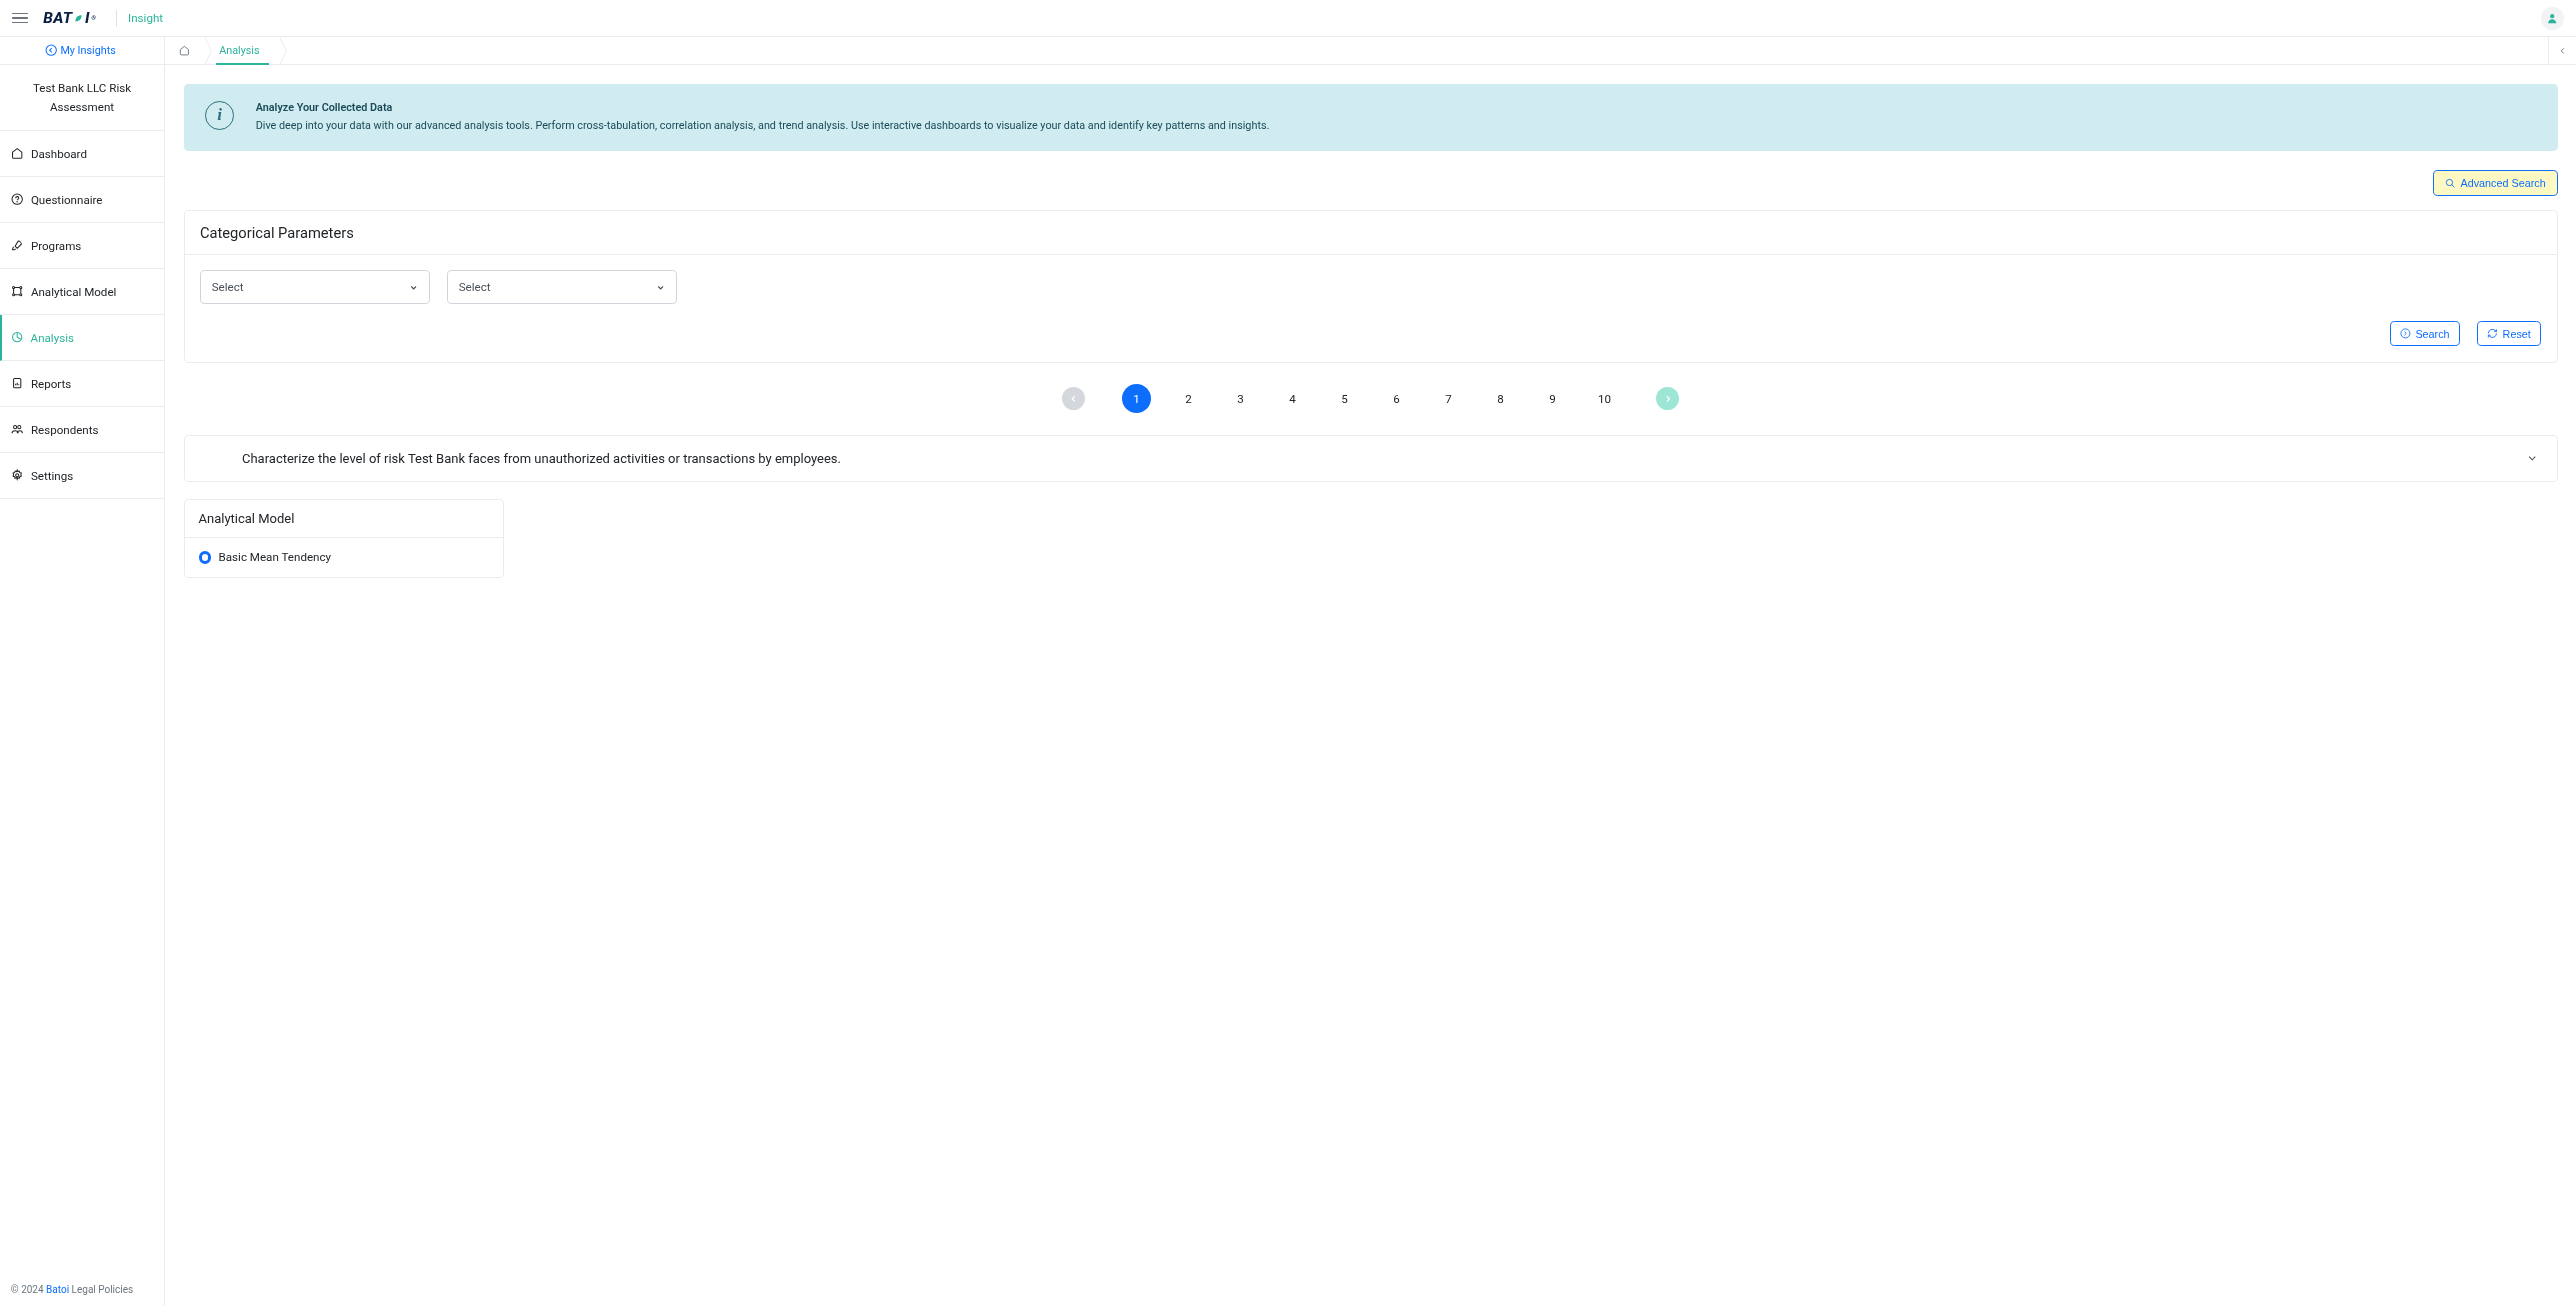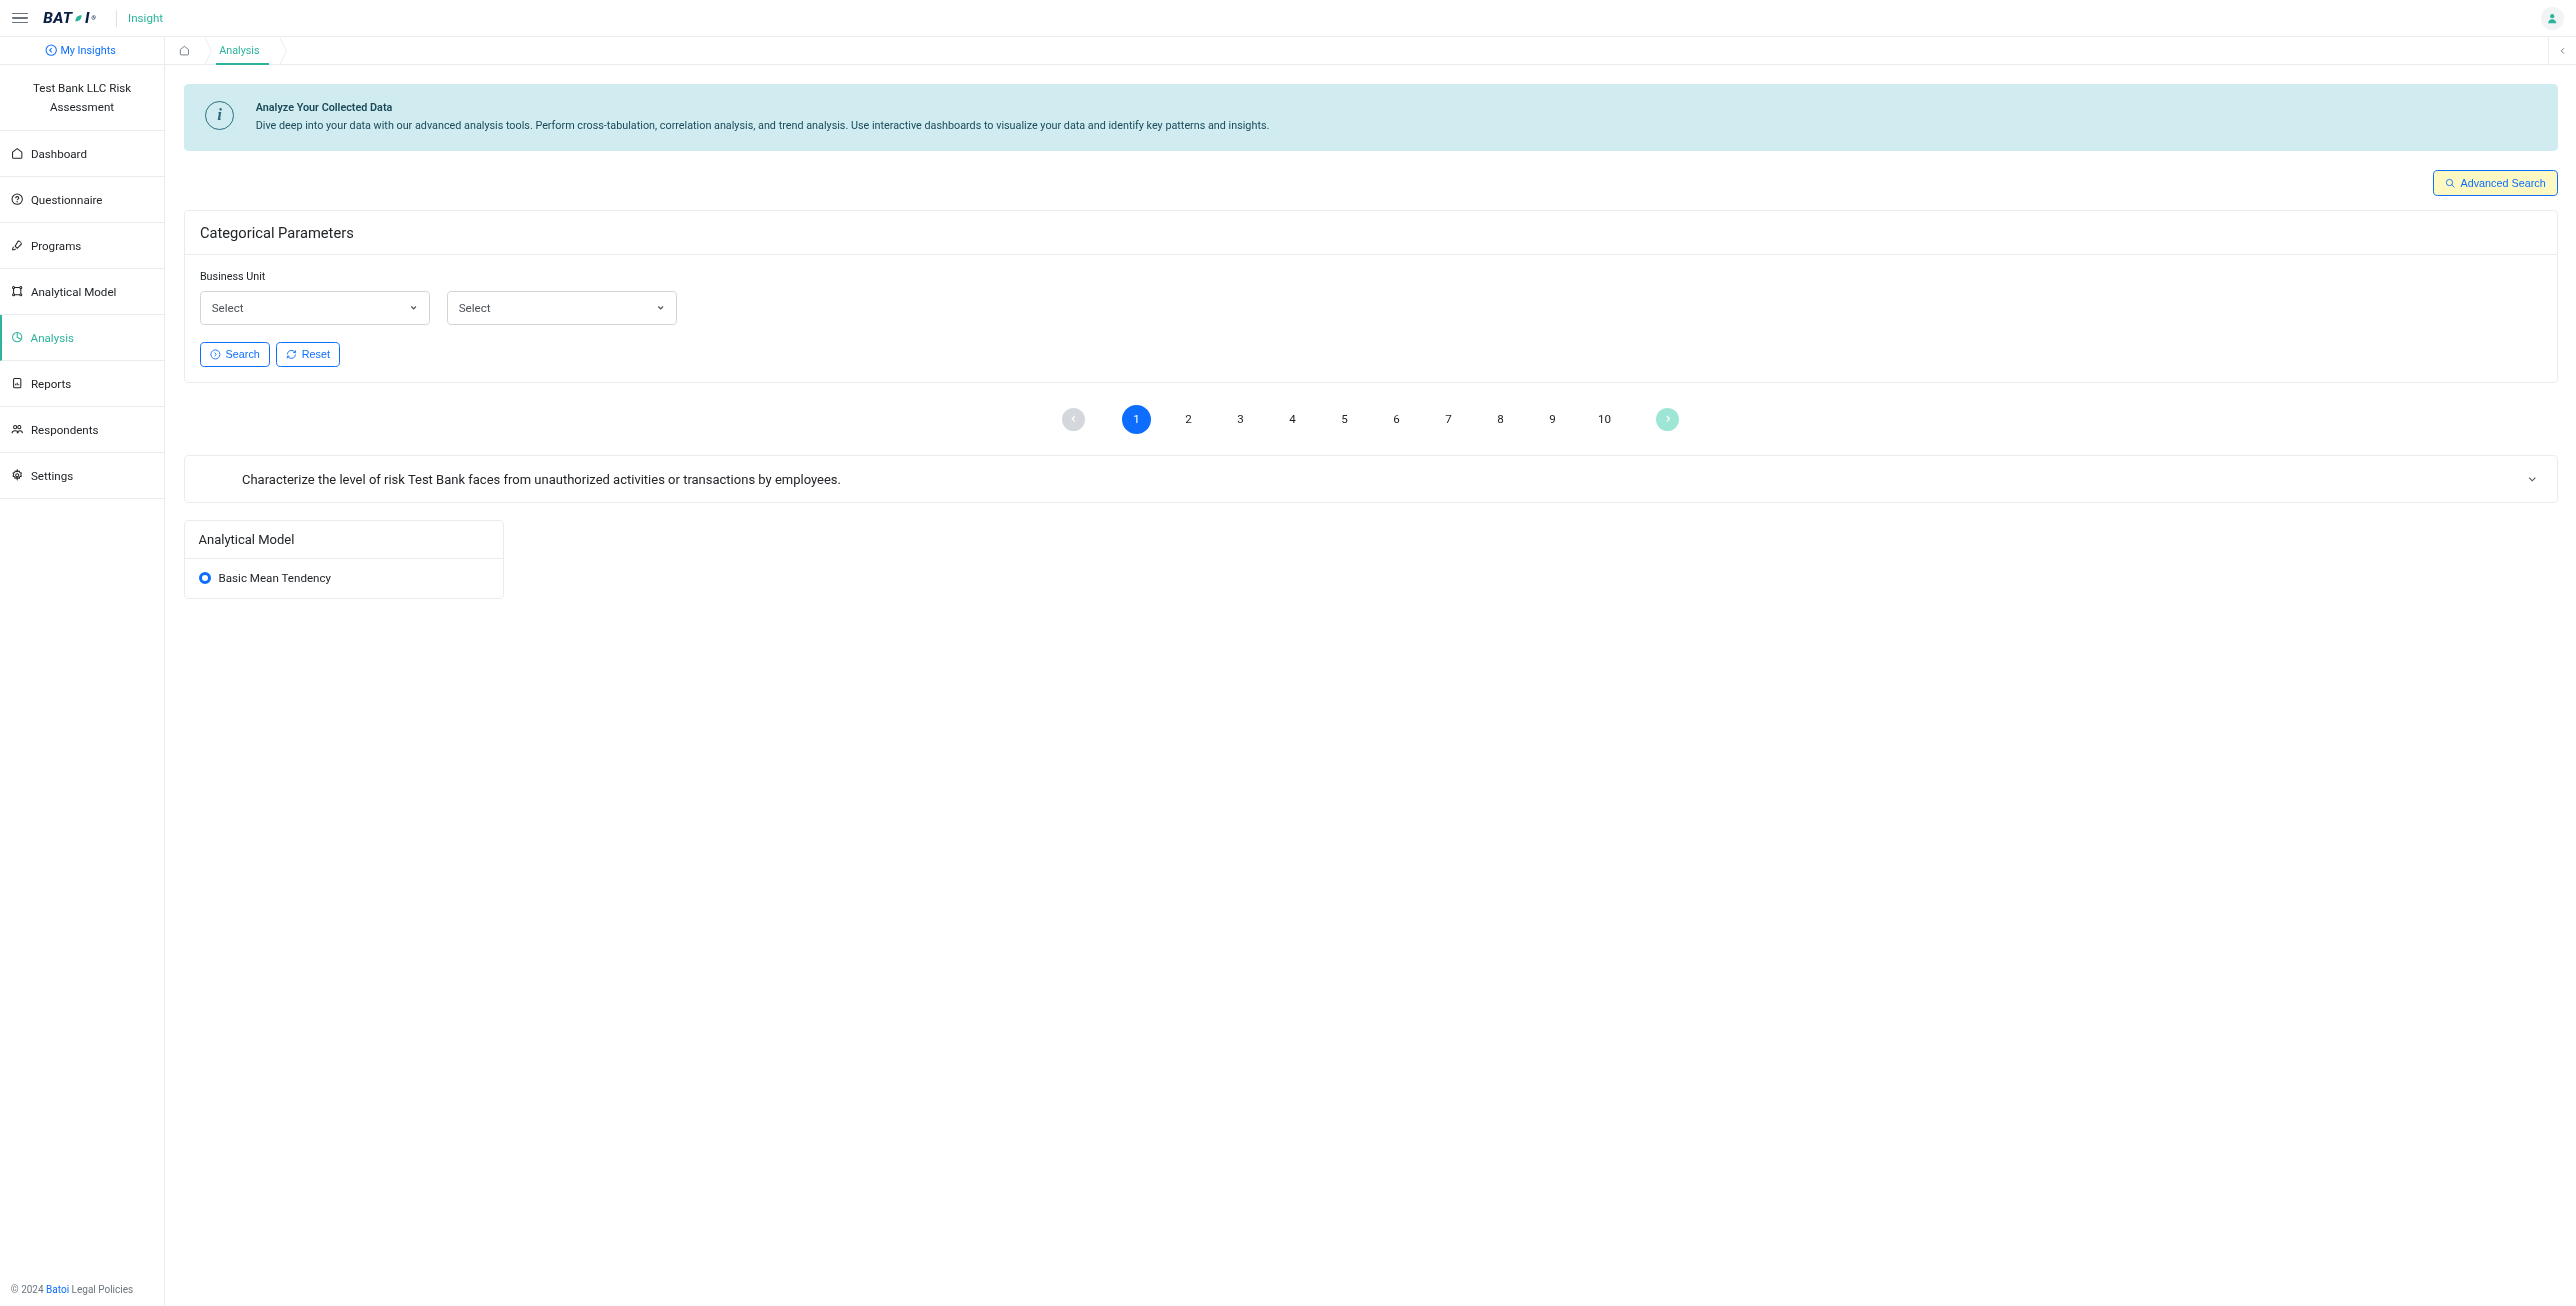--- a/index.html
+++ b/index.html
@@ -49,21 +49,21 @@
 .adv-search-row { display: flex; justify-content: flex-end; margin-bottom: 14px; }
 .btn-outline { border: 0.8px solid #0d6efd; color: #0d6efd; background: #fef9c3; padding: 6.2px 10.8px; border-radius: 4.6px; display: inline-flex; align-items: center; gap: 4.6px; cursor: pointer; font-size: 10.8px; }
 .btn-outline svg { width: 10.8px; height: 10.8px; }
 .panel { border: 0.8px solid #e9ecef; border-radius: 4.6px; margin-bottom: 18.5px; }
 .panel-header { padding: 12.4px 15.4px; font-size: 14.7px; border-bottom: 0.8px solid #e9ecef; }
 .panel-body { padding: 15.4px; }
 .field-label { font-size: 10.8px; color: #212529; margin-bottom: 7.7px; }
 .selects-row { display: flex; gap: 17px; margin-bottom: 17px; }
 .select { width: 230px; height: 34px; border: 0.8px solid #ced4da; border-radius: 4.6px; padding: 0 10.8px; display: flex; align-items: center; justify-content: space-between; cursor: pointer; color: #495057; font-size: 11.6px; }
 .select svg { width: 9.3px; height: 9.3px; }
-.actions-row { display: flex; gap: 6px; }
+.actions-row { display: flex; gap: 17px; justify-content: flex-end; }
 .btn-sm { border: 0.8px solid #0d6efd; color: #0d6efd; background: #fff; padding: 5.4px 9.3px; border-radius: 4.6px; display: inline-flex; align-items: center; gap: 4.6px; cursor: pointer; font-size: 10.8px; }
 .btn-sm svg { width: 10.8px; height: 10.8px; }
 .pagination { display: flex; align-items: center; justify-content: center; gap: 37px; margin: 21.6px 0; position: relative; }
 .page-nav { width: 23px; height: 23px; border-radius: 50%; background: #d4d8dc; display: flex; align-items: center; justify-content: center; cursor: pointer; }
 .page-nav.nav-next { background: #9de6d6; }
 .page-nav svg { width: 7.7px; height: 7.7px; }
 .page-num { width: 29px; height: 29px; border-radius: 50%; display: flex; align-items: center; justify-content: center; cursor: pointer; font-size: 11.6px; }
 .page-num.active { background: #0d6efd; color: #fff; }
 .pages { display: flex; gap: 23px; align-items: center; }
 .accordion { border: 0.8px solid #e9ecef; border-radius: 4.6px; padding: 15.4px 18.5px; display: flex; align-items: center; justify-content: space-between; margin-bottom: 17px; cursor: pointer; }
@@ -218,21 +218,20 @@
               <circle cx="10" cy="10" r="7"></circle>
               <path d="M21 21l-6-6"></path>
             </svg>
           <span>Advanced Search</span>
         </button>
       </div>
 
       <div class="panel">
         <div class="panel-header">Categorical Parameters</div>
         <div class="panel-body">
-          <div class="field-label">Business Unit</div>
           <div class="selects-row">
             <div class="select">
               <span>Select</span>
               <svg viewBox="0 0 24 24" fill="none" stroke="#495057" stroke-width="3">
                   <path d="M6 9l6 6 6-6"></path>
                 </svg>
             </div>
             <div class="select">
               <span>Select</span>
               <svg viewBox="0 0 24 24" fill="none" stroke="#495057" stroke-width="3">

